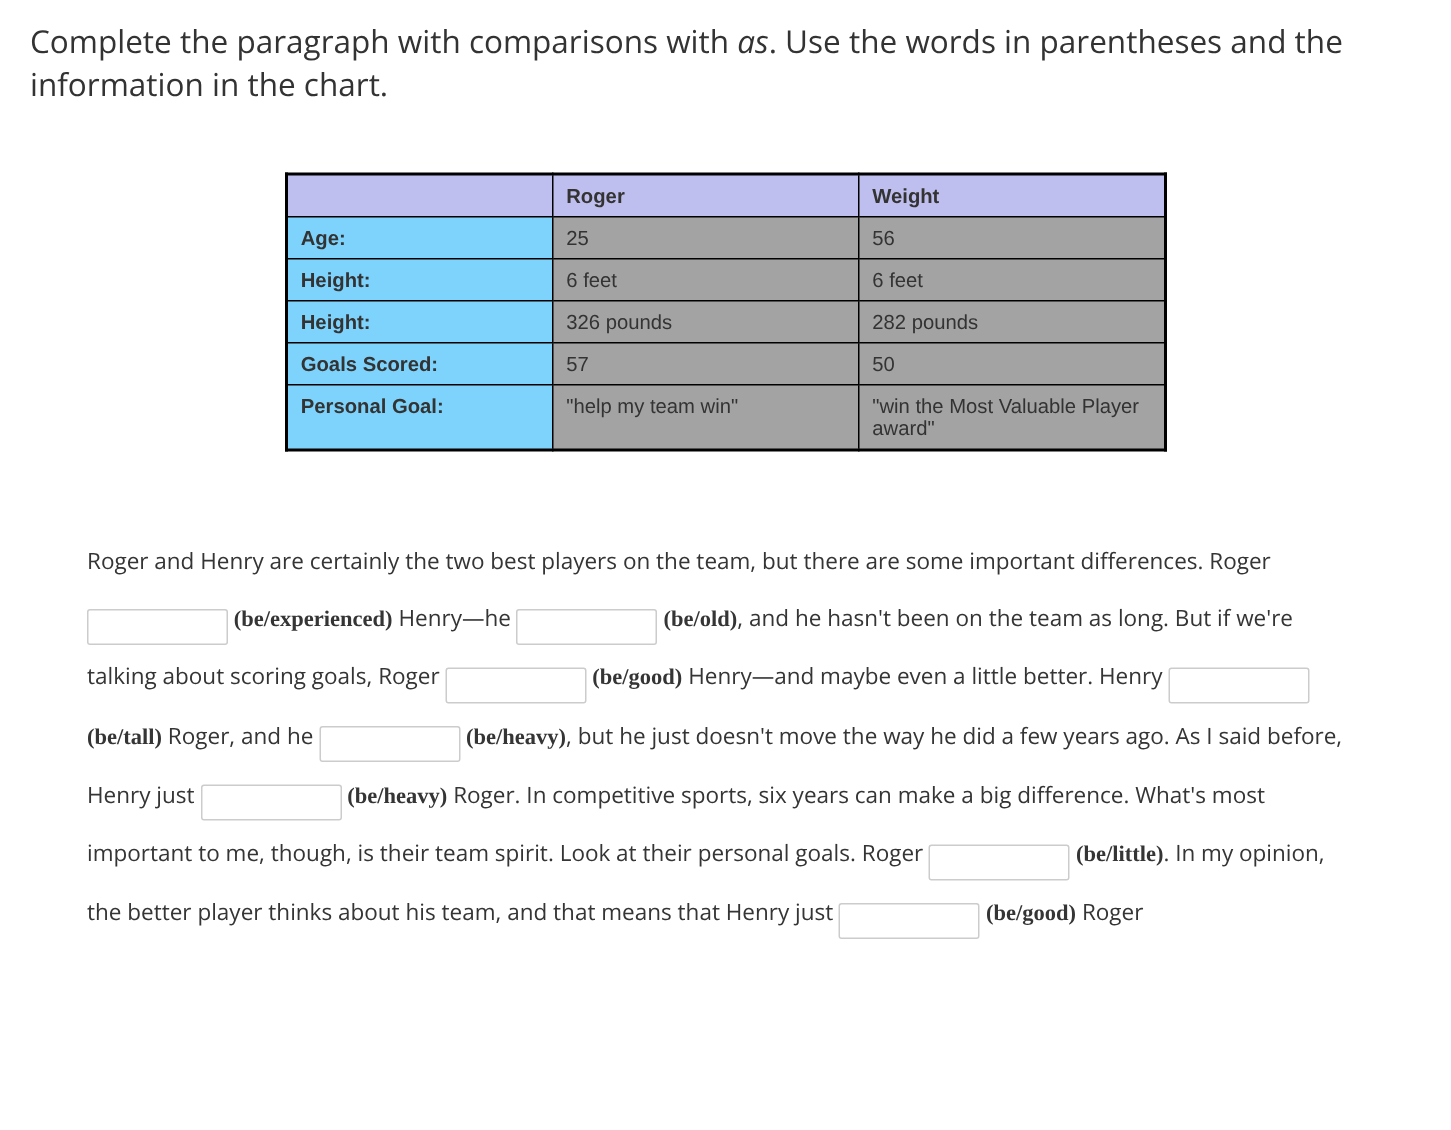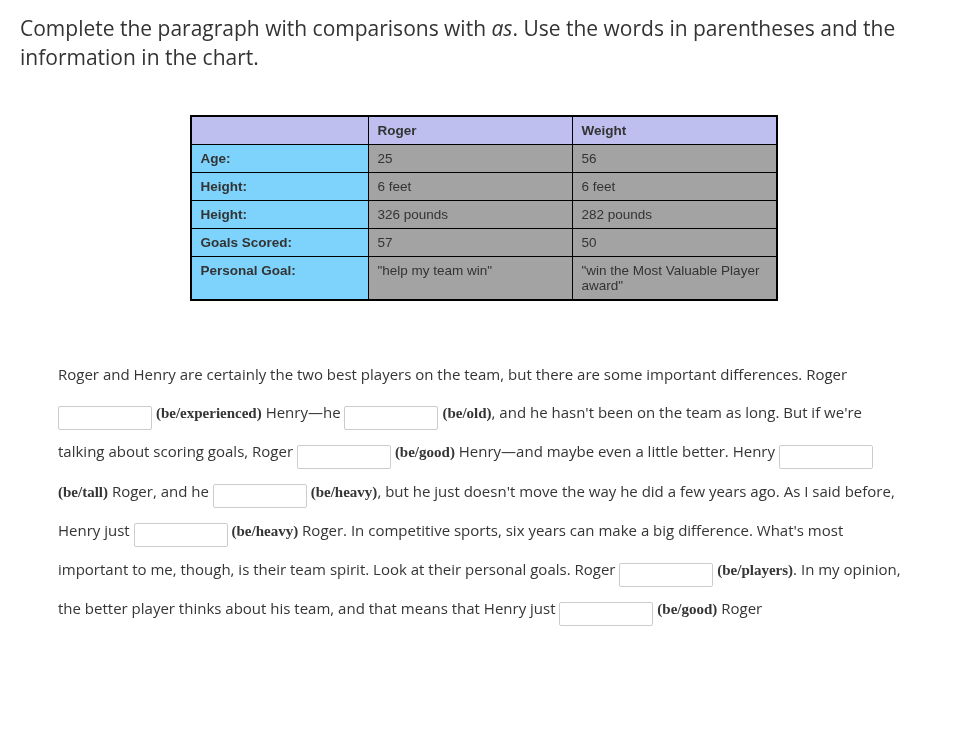--- a/index.html
+++ b/index.html
@@ -135,17 +135,17 @@
   <span> Henry—and maybe even a little better. Henry </span>
   <input class="blank" style="">
   <span class="bold">(be/tall)</span>
   <span> Roger, and he </span>
   <input class="blank" style="">
   <span class="bold">(be/heavy)</span><span>, but he just doesn't move the way he did a few years ago. As I said before, Henry just </span>
   <input class="blank" style="">
   <span class="bold">(be/heavy)</span>
   <span> Roger. In competitive sports, six years can make a big difference. What's most important to me, though, is their team spirit. Look at their personal goals. Roger </span>
   <input class="blank" style="">
-  <span class="bold">(be/players)</span><span>. In my opinion, the better player thinks about his team, and that means that Henry just </span>
+  <span class="bold">(be/little)</span><span>. In my opinion, the better player thinks about his team, and that means that Henry just </span>
   <input class="blank" style="">
   <span class="bold">(be/good)</span>
   <span> Roger</span>
 </div>
 
 </body></html>

